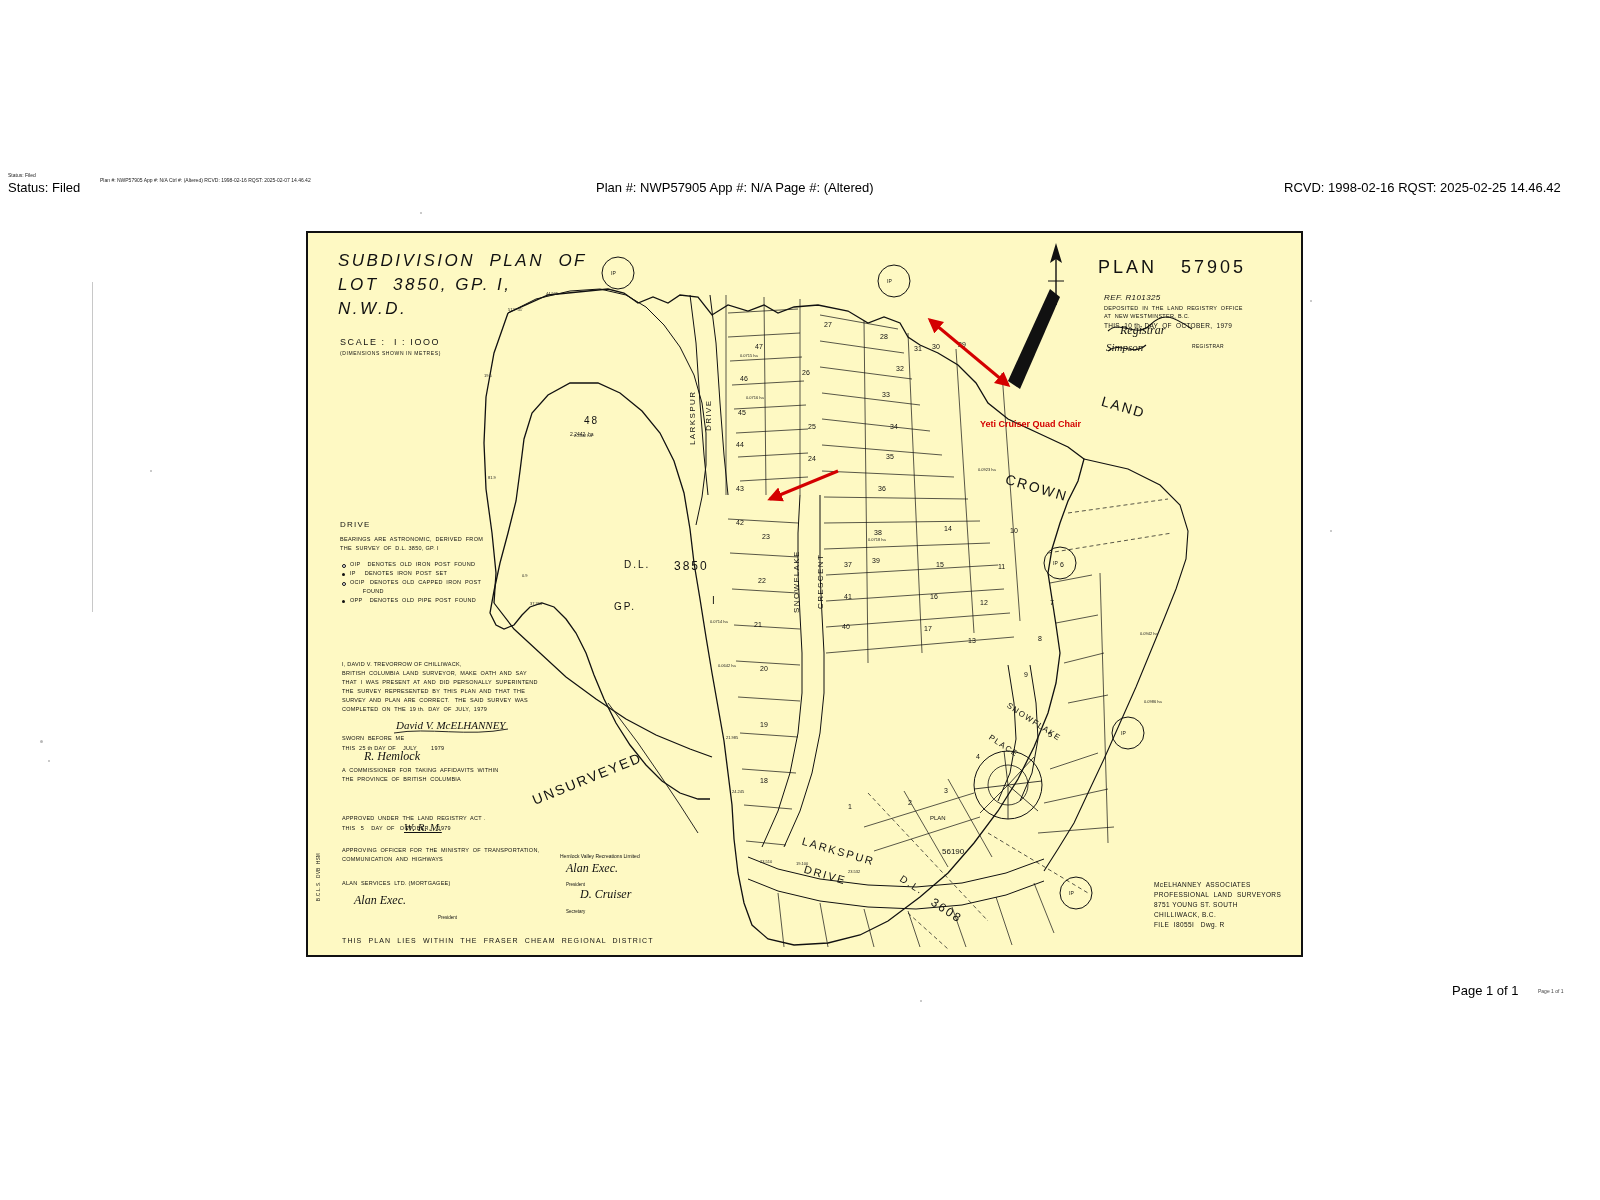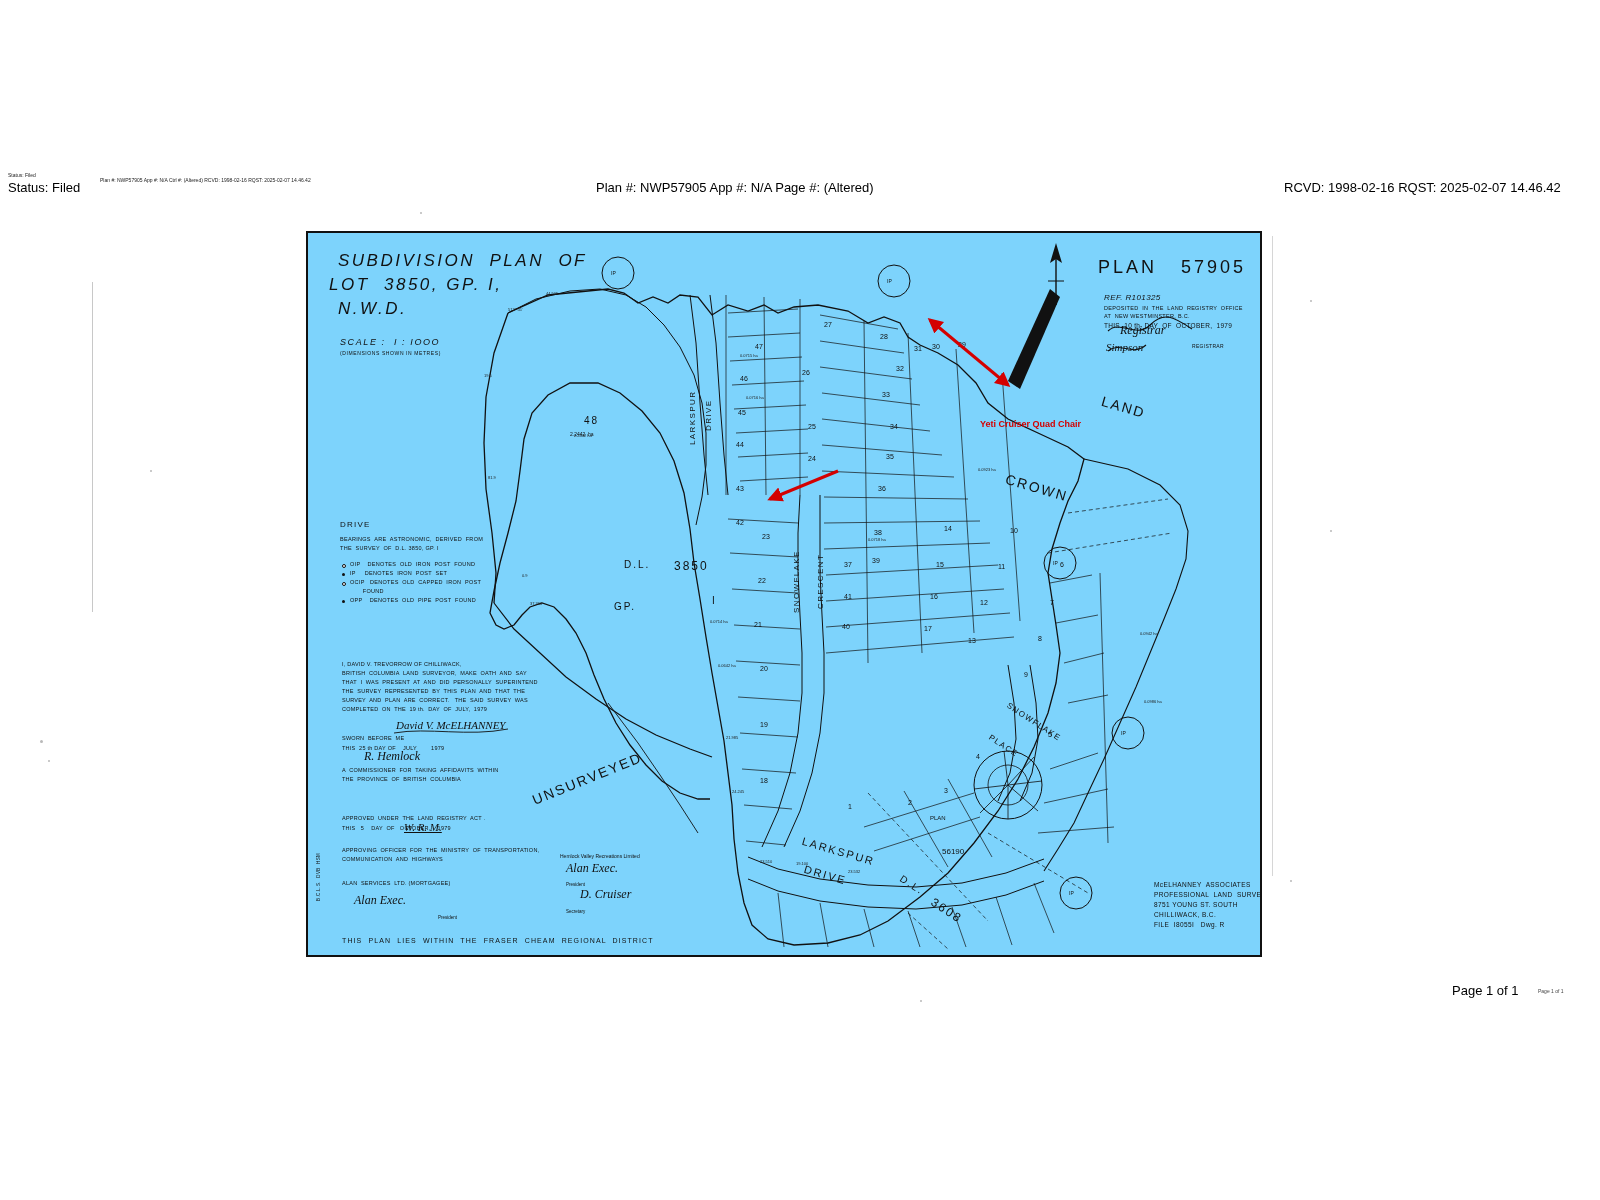--- a/index.html
+++ b/index.html
@@ -64,22 +64,23 @@
   }
 
   
   #plan-sheet {
     position: absolute;
     left: 306px;
     top: 231px;
     width: 952px;
     height: 722px;
     border: 2px solid #111;
-    background: #7dd3fc;
+    background: #fef9c3;
     overflow: hidden;
+    padding-left: 41px;
   }
   #plan-inner {
     position: absolute;
     inset: 0;
   }
 
   .txt {
     position: absolute;
     color: #111;
     white-space: pre;
@@ -87,24 +88,24 @@
   }
 
   
   #title-1, #title-2, #title-3 {
     font-size: 17px;
     letter-spacing: 2.5px;
     font-style: italic;
     font-weight: 500;
   }
   #title-1 { left: 30px; top: 18px; }
-  #title-2 { left: 21px; top: 42px; text-align: center; }
+  #title-2 { left: 30px; top: 42px; text-align: center; }
   #title-3 { left: 30px; top: 66px; }
 
-  #scale-line { left: 32px; top: 104px; font-size: 9px; letter-spacing: 1.6px; font-style: italic; }
+  #scale-line { left: 32px; top: 104px; font-size: 9px; letter-spacing: 1.6px; }
   #scale-sub  { left: 32px; top: 117px; font-size: 5px; letter-spacing: .6px; }
 
   #plan-number {
     left: 790px; top: 24px;
     font-size: 18px; letter-spacing: 3px;
   }
   #ref-no { left: 796px; top: 60px; font-size: 8px; font-style: italic; letter-spacing: .4px;}
   #dep-1  { left: 796px; top: 72px; font-size: 5.5px; letter-spacing: .3px;}
   #dep-2  { left: 796px; top: 80px; font-size: 5.5px; letter-spacing: .3px;}
   #dep-3  { left: 796px; top: 89px; font-size: 6.5px; letter-spacing: .3px;}
@@ -173,21 +174,21 @@
 </head>
 <body>
 
 <div id="page">
 
   <div class="hdr-small" id="hdr-status-small">Status: Filed</div>
   <div class="hdr-small" id="hdr-plan-small">Plan #: NWP57905 App #: N/A Ctrl #:  (Altered) RCVD: 1998-02-16 RQST: 2025-02-07 14.46.42</div>
 
   <div class="hdr-main" id="hdr-status">Status: Filed</div>
   <div class="hdr-main" id="hdr-plan">Plan #: NWP57905 App #: N/A Page #:  (Altered)</div>
-  <div class="hdr-main" id="hdr-rcvd">RCVD: 1998-02-16 RQST: 2025-02-07 14.46.42</div>
+  <div class="hdr-main" id="hdr-rcvd">RCVD: 1998-02-16 RQST: 2025-02-25 14.46.42</div>
 
   <div id="page-footer">Page 1 of 1</div>
   <div id="page-footer-small">Page 1 of 1</div>
 
   <div class="speck" style="left:40px; top:740px; width:3px;height:3px;"></div>
   <div class="speck" style="left:48px; top:760px; width:2px;height:2px;"></div>
   <div class="speck" style="left:150px; top:470px; width:2px;height:2px;"></div>
   <div class="speck" style="left:1310px; top:300px; width:2px;height:2px;"></div>
   <div class="speck" style="left:1330px; top:530px; width:2px;height:2px;"></div>
   <div class="speck" style="left:1290px; top:880px; width:2px;height:2px;"></div>

